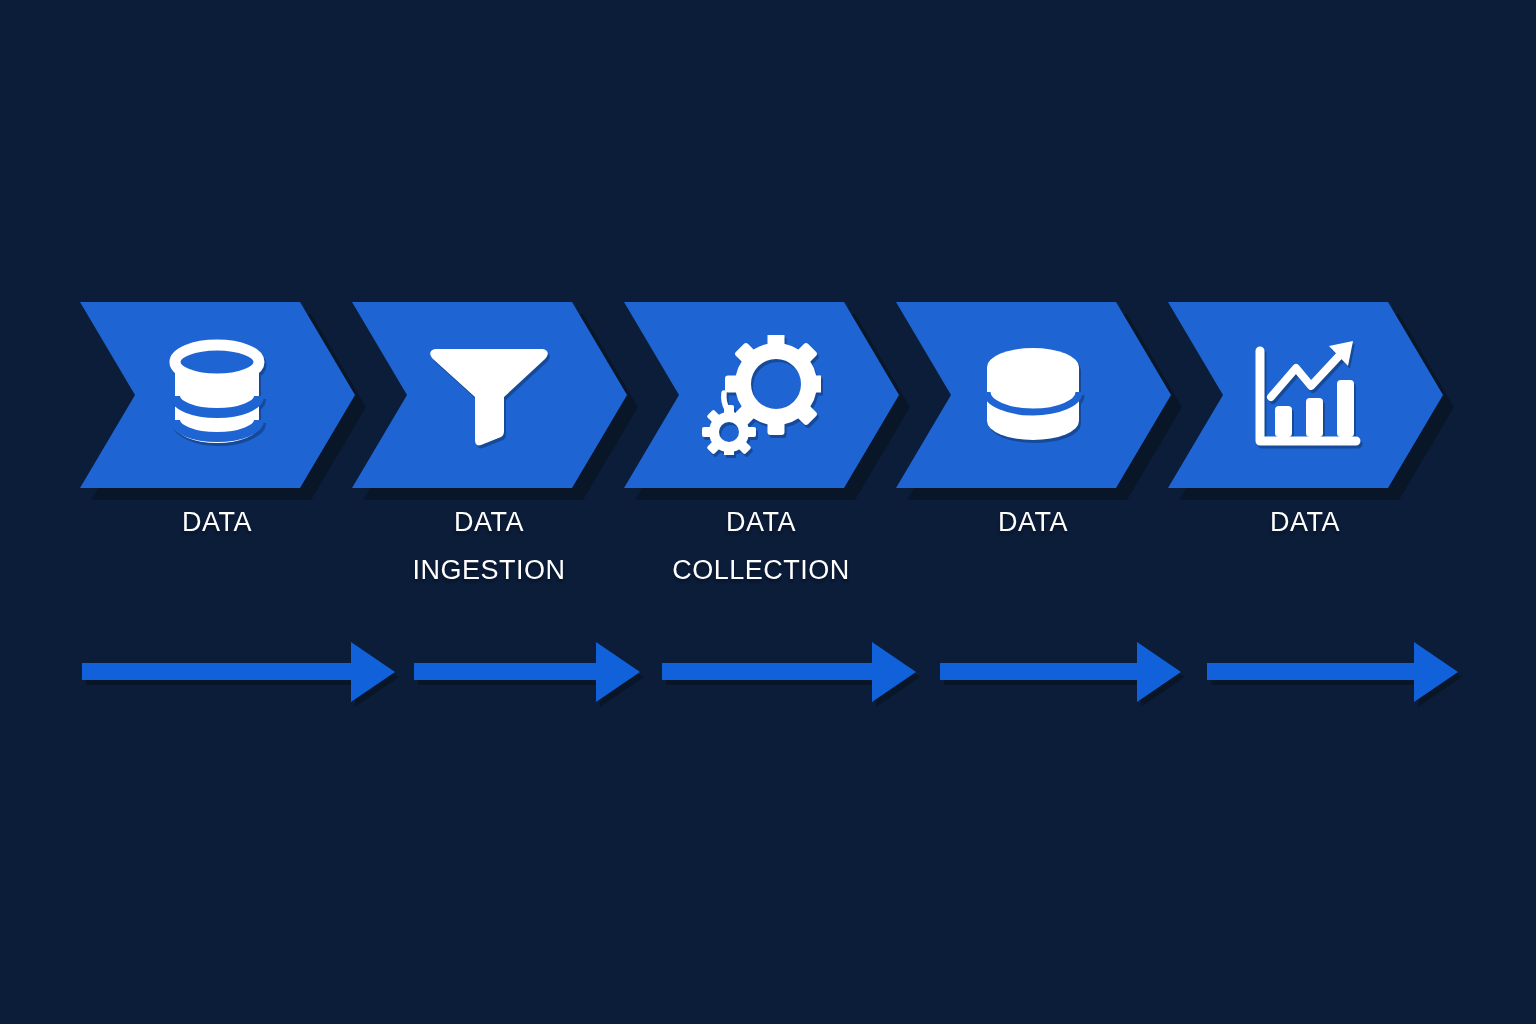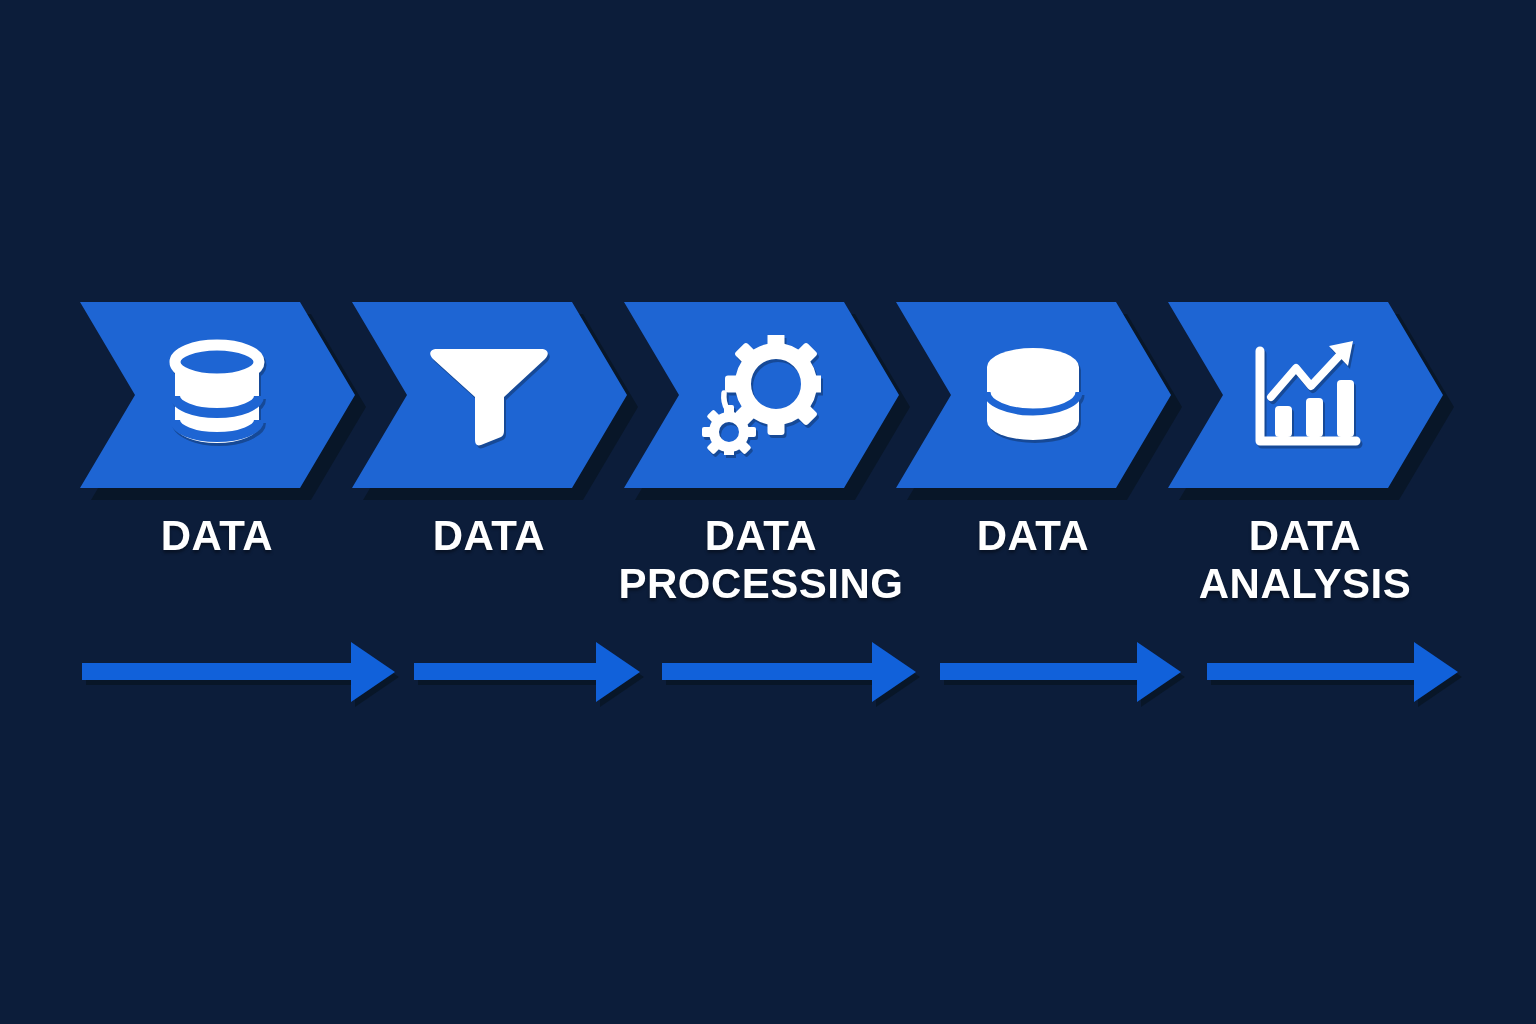--- a/index.html
+++ b/index.html
@@ -31,26 +31,26 @@
   }
   .chevron polygon{fill:var(--chevron);}
   .icon{
     position:absolute;
     left:77px;top:33px;
     width:120px;height:120px;
     filter:drop-shadow(2px 3px 0 rgba(8,22,40,0.35));
   }
   .label{
     position:absolute;
-    left:-43px;top:210px;
+    left:-43px;top:196px;
     width:360px;
     text-align:center;
     color:var(--text);
-    font-weight:700;
-    font-size:42px;
+    font-weight:400;
+    font-size:27px;
     line-height:48px;
     letter-spacing:0.5px;
     text-shadow:0 3px 3px rgba(0,0,0,0.35);
   }
   .label span{display:block;}
   .arrow{
     position:absolute;
     top:642px;
     height:60px;
     filter:drop-shadow(4px 5px 0 var(--shadow));
@@ -92,20 +92,21 @@
 
   <div class="step" style="left: 352px;">
     <svg class="chevron" viewBox="0 0 275 186">
       <polygon points="0,0 220,0 275,93 220,186 0,186 55,93"></polygon>
     </svg>
     <svg class="icon" viewBox="-60 -60 120 120">
       <path fill="#ffffff" d="M -52 -46 L 52 -46 C 59 -46 61 -41 56 -36 L 15 2 L 15 36 C 15 39 14 41 12 42 L -8 50 C -12 51.5 -14 49 -14 45 L -14 2 L -56 -36 C -61 -41 -59 -46 -52 -46 Z"></path>
     </svg>
     <div class="label">
       <span>DATA</span>
+      <span>INGESTION</span>
     </div>
   </div>
 
   <div class="step" style="left: 624px;">
     <svg class="chevron" viewBox="0 0 275 186">
       <polygon points="0,0 220,0 275,93 220,186 0,186 55,93"></polygon>
     </svg>
     <svg class="icon" viewBox="-60 -60 120 120">
       <g fill="#ffffff">
         <g transform="translate(15,-11)">
@@ -128,21 +129,21 @@
           <rect x="-5" y="-27" width="10" height="11" rx="2" transform="rotate(180)"></rect>
           <rect x="-5" y="-27" width="10" height="11" rx="2" transform="rotate(225)"></rect>
           <rect x="-5" y="-27" width="10" height="11" rx="2" transform="rotate(270)"></rect>
           <rect x="-5" y="-27" width="10" height="11" rx="2" transform="rotate(315)"></rect>
         </g>
         <path d="M -37 -2 Q -39 17 -20 24" fill="none" stroke="#ffffff" stroke-width="5.5" stroke-linecap="round"></path>
       </g>
     </svg>
     <div class="label">
       <span>DATA</span>
-      <span>PROCESSING</span>
+      <span>COLLECTION</span>
     </div>
   </div>
 
   <div class="step" style="left: 896px;">
     <svg class="chevron" viewBox="0 0 275 186">
       <polygon points="0,0 220,0 275,93 220,186 0,186 55,93"></polygon>
     </svg>
     <svg class="icon" viewBox="-60 -60 120 120">
       <path d="M-46,-28 L-46,26 A46,19 0 0 0 46,26 L46,-28 Z" fill="#ffffff"></path>
       <ellipse cx="0" cy="-28" rx="46" ry="19" fill="#ffffff"></ellipse>
@@ -160,21 +161,20 @@
     <svg class="icon" viewBox="-60 -60 120 120">
       <path d="M-45,-44 L-45,46 L51,46" fill="none" stroke="#ffffff" stroke-width="9" stroke-linecap="round" stroke-linejoin="round"></path>
       <rect x="-30" y="11" width="17" height="31" rx="4" fill="#ffffff"></rect>
       <rect x="1" y="3" width="17" height="39" rx="4" fill="#ffffff"></rect>
       <rect x="32" y="-15" width="17" height="57" rx="4" fill="#ffffff"></rect>
       <path d="M-34,2 L-9,-27 L6,-9 L34,-39" fill="none" stroke="#ffffff" stroke-width="8" stroke-linecap="round" stroke-linejoin="round"></path>
       <polygon points="48,-54 24,-49 43,-29" fill="#ffffff"></polygon>
     </svg>
     <div class="label">
       <span>DATA</span>
-      <span>ANALYSIS</span>
     </div>
   </div>
 
   <div class="arrow" style="left: 82px; width: 313px;">
     <div class="bar"></div>
     <div class="head"></div>
   </div>
   <div class="arrow" style="left: 414px; width: 226px;">
     <div class="bar"></div>
     <div class="head"></div>

